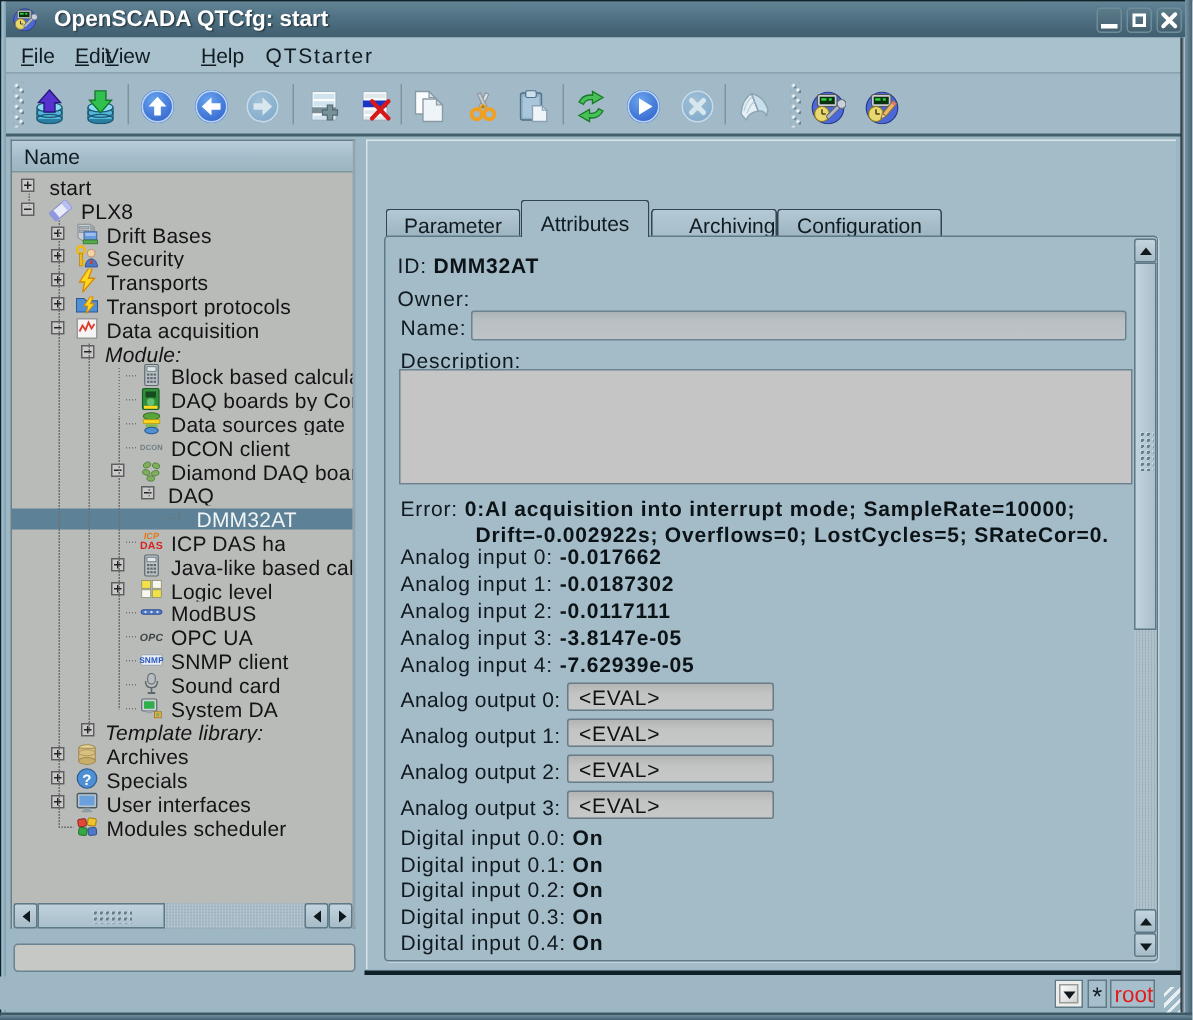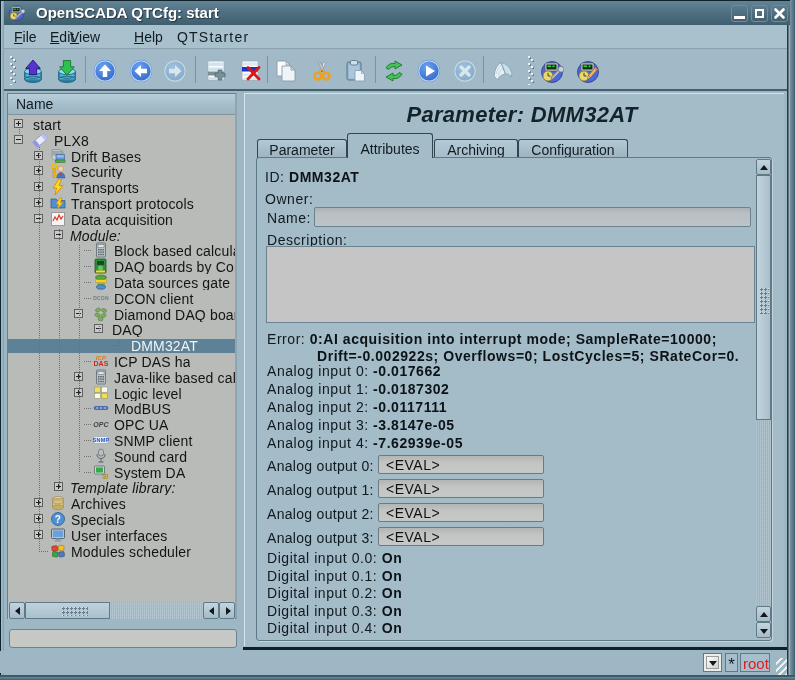--- a/index.html
+++ b/index.html
@@ -71,21 +71,21 @@
   background:linear-gradient(180deg,#b3c9d5,#9cb3c0);}
 
 #cframe{left:256px;top:157px;width:516px;height:484px;border:1px solid #5f7a87;
   border-radius:3px;background:#a4bbc8;box-shadow:1px 1px 0 #c2d3dc;}
 .flabel{position:absolute;font-size:14px;letter-spacing:0.55px;color:#10191f;white-space:nowrap;}
 .fbold{font-weight:bold;color:#0c1317;}
 #nameinput{left:314px;top:207px;width:437px;height:20px;border:1px solid #6b8290;
   border-radius:2px;background:linear-gradient(180deg,#a9b2b6 0%,#b9c0c3 30%,#bdc3c6 100%);}
 #descarea{left:266px;top:246px;width:489px;height:77px;border:1px solid #6b8290;
   background:#c4c5c4;}
-.evalbox{position:absolute;left:378px;width:166px;height:19px;border:1px solid #6b7b85;
+.evalbox{position:absolute;left:378px;width:138px;height:19px;border:1px solid #6b7b85;
   border-radius:2px;background:linear-gradient(180deg,#b2b5b4 0%,#c3c5c4 40%,#c6c8c7 100%);}
 .evalbox span{position:absolute;left:7px;top:1px;font-size:14px;letter-spacing:0.5px;color:#111;}
 
 #vsb{left:756px;top:159px;width:15px;height:480px;background:#a5b9c4;
  background-image:repeating-linear-gradient(90deg,#afc2cc 0 1px,rgba(0,0,0,0) 1px 2px),repeating-linear-gradient(180deg,#9cafba 0 1px,rgba(0,0,0,0) 1px 2px);}
 .arr-u{width:0;height:0;border-left:4px solid rgba(0,0,0,0);border-right:4px solid rgba(0,0,0,0);border-bottom:5px solid #10181d;}
 .arr-d{width:0;height:0;border-left:4px solid rgba(0,0,0,0);border-right:4px solid rgba(0,0,0,0);border-top:5px solid #10181d;}
 .arr-l{width:0;height:0;border-top:4px solid rgba(0,0,0,0);border-bottom:4px solid rgba(0,0,0,0);border-right:5px solid #10181d;}
 .arr-r{width:0;height:0;border-top:4px solid rgba(0,0,0,0);border-bottom:4px solid rgba(0,0,0,0);border-left:5px solid #10181d;}
 .sb3{position:absolute;background:linear-gradient(180deg,#c3d4de,#a7bcc8);border:1px solid #5f7a87;border-radius:2px;}
@@ -657,23 +657,22 @@
       <div class="gripdots" style="left:36px;top:4px;width:26px;height:9px;"></div>
     </div>
   <div class="sb3" style="left:203px;top:602px;width:16px;height:17px;">
       <span class="abs arr-l" style="left:5px;top:4px;"></span>
     </div>
   <div class="sb3" style="left:219px;top:602px;width:16px;height:17px;">
       <span class="abs arr-r" style="left:6px;top:4px;"></span>
     </div>
   <div class="abs" id="treeinput"></div>
   <div class="abs" id="rpanel"></div>
-  <div class="abs" id="rtitle">Parameter: DMM32AT</div>
   <div class="tab" style="left:257px;top:139px;width:90px;height:19px;"><span style="position:relative;top:2px;">Parameter</span></div>
-  <div class="tab" style="left:434px;top:139px;width:84px;height:33px;"><span style="position:relative;top:2px;">Archiving</span></div>
+  <div class="tab" style="left:434px;top:139px;width:84px;height:33px;text-align:right;"><span style="position:relative;top:2px;">Archiving</span></div>
   <div class="tab" style="left:518px;top:139px;width:110px;height:19px;"><span style="position:relative;top:2px;">Configuration</span></div>
   <div class="abs" id="cframe"></div>
   <div class="tab" style="left:347px;top:133px;width:86px;height:25px;background:#a4bbc8;border-bottom:none;"><span style="position:relative;top:7px;">Attributes</span></div>
   <div id="content">
     <div class="flabel" style="left:265px;top:169px;">ID: <span class="fbold">DMM32AT</span></div>
     <div class="flabel" style="left:265px;top:191px;">Owner:</div>
     <div class="flabel" style="left:267px;top:210px;">Name:</div>
     <div class="abs" id="nameinput"></div>
     <div class="flabel" style="left:267px;top:232px;">Description:</div>
     <div class="abs" id="descarea"></div>

